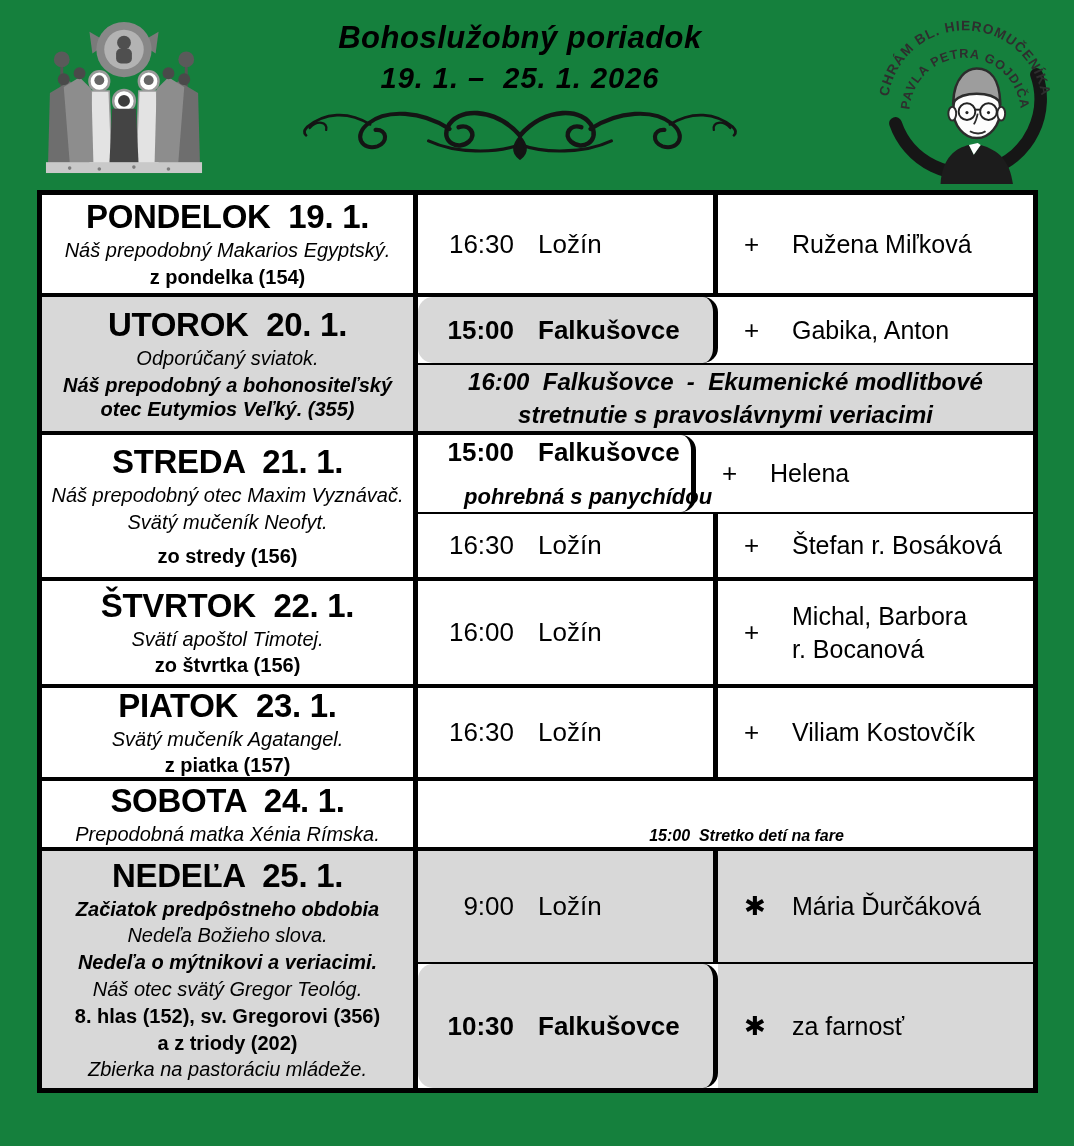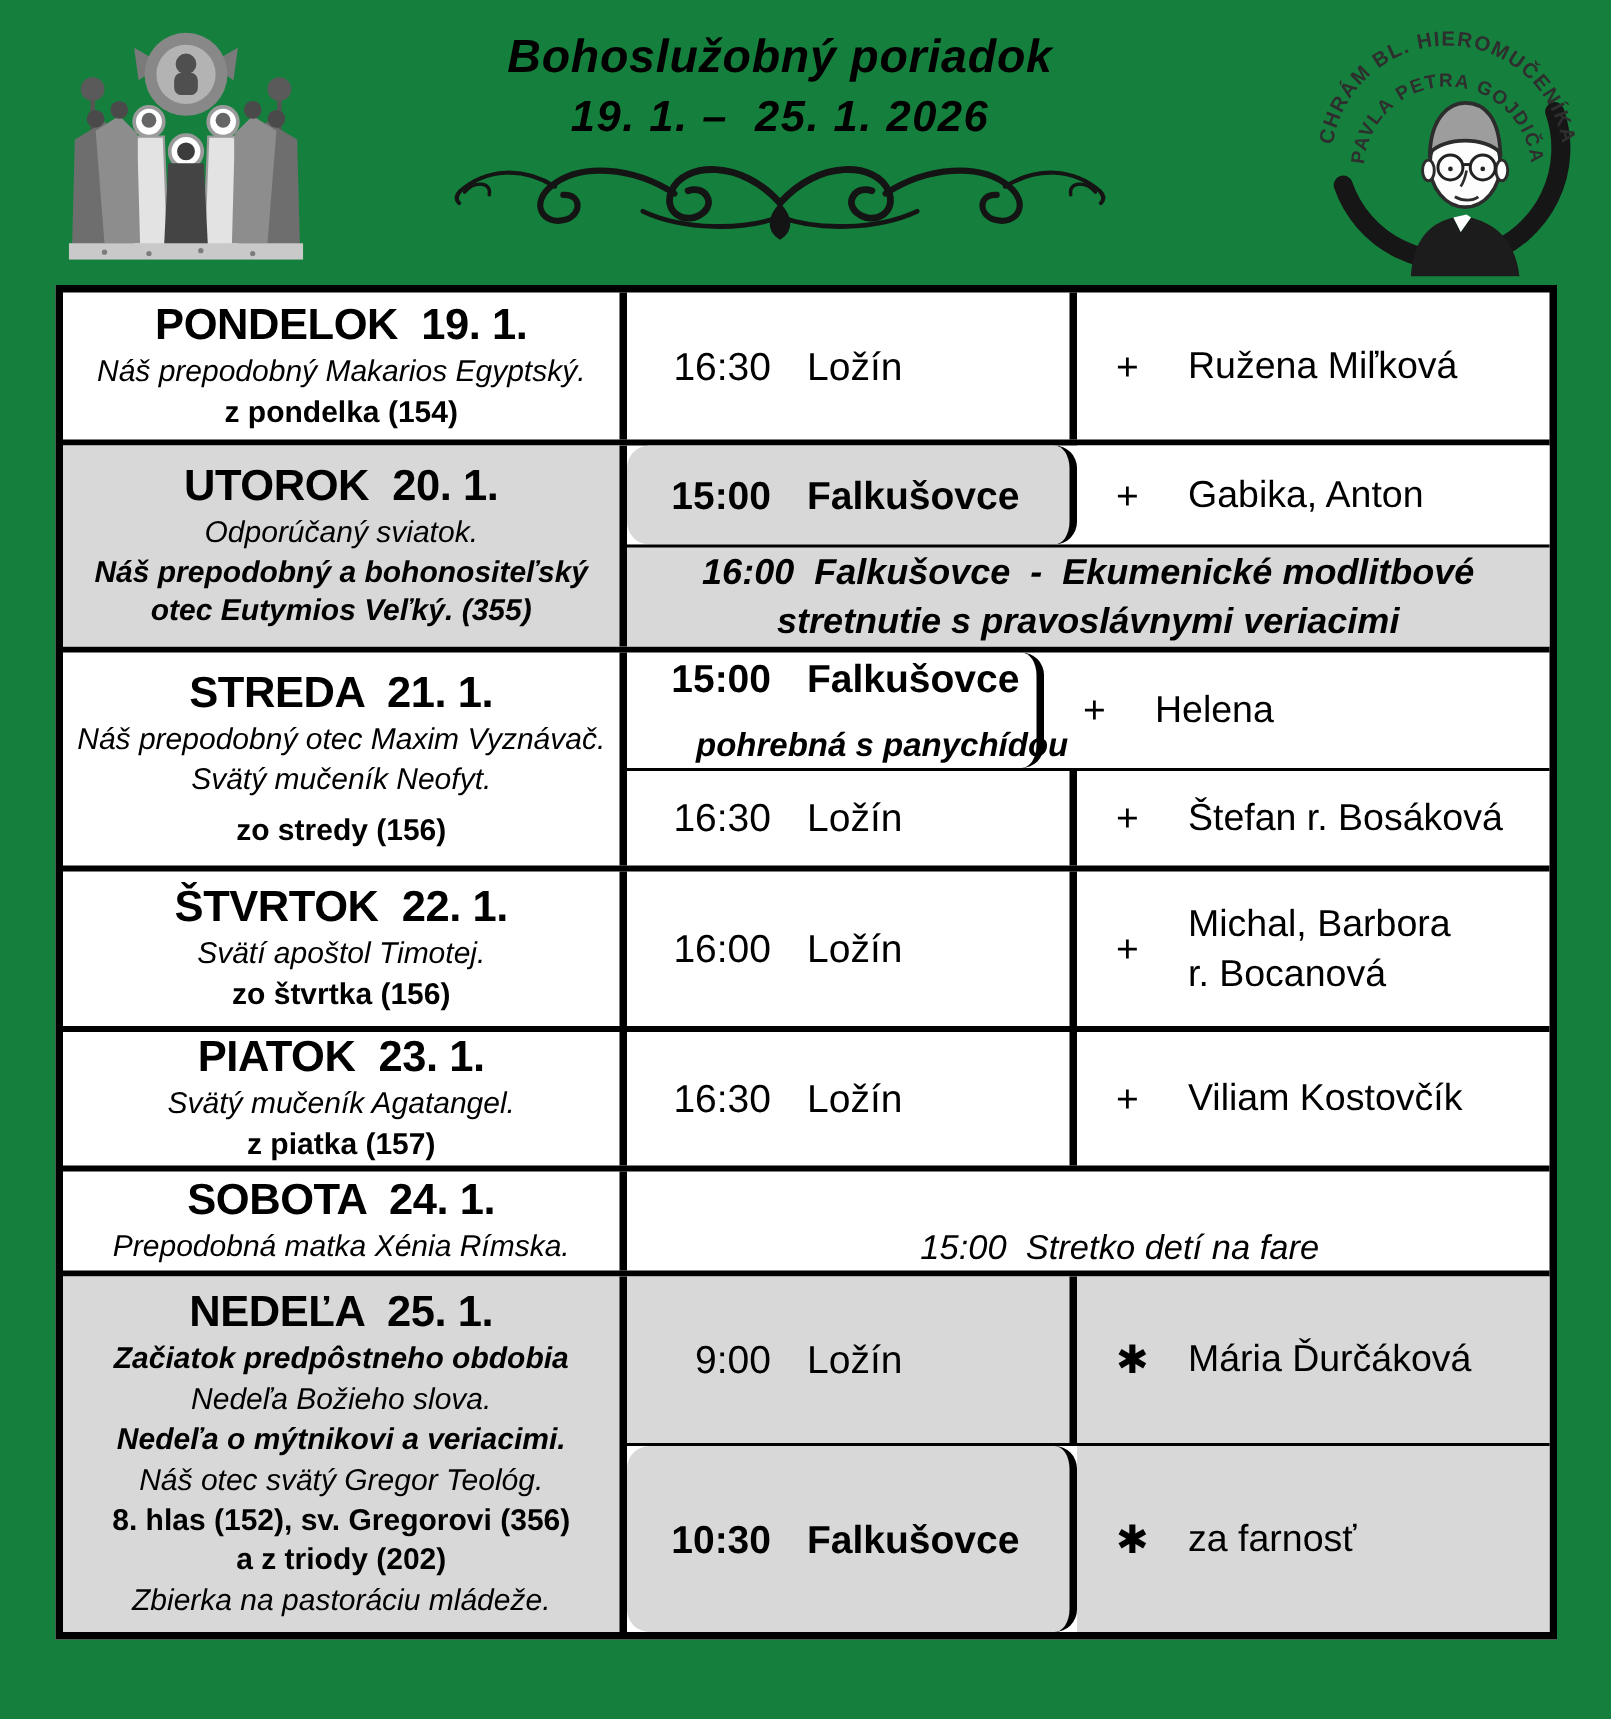--- a/index.html
+++ b/index.html
@@ -19,21 +19,21 @@
   
   .tbl{position:absolute;left:37px;top:190px;width:991px;border:5px solid #000;background:#fff;}
   .day-row{display:flex;}
   .day-row + .day-row{border-top:4px solid #000;}
   .d1{height:98px}.d2{height:134px}.d3{height:142px}.d4{height:103px}
   .d5{height:89px}.d6{height:66px}.d7{height:237px}
 
   .day-cell{width:363px;padding:2px 4px;border-right:5px solid #000;
             display:flex;flex-direction:column;justify-content:center;align-items:center;
             text-align:center;gap:2px;}
-  .day-name{font-size:29px;font-weight:bold;letter-spacing:-.3px;white-space:pre-wrap;line-height:1.15;}
+  .day-name{font-size:33px;font-weight:bold;letter-spacing:-.3px;white-space:pre-wrap;line-height:1.15;}
   .dl{font-size:20px;line-height:1.24;}
   .it{font-style:italic;}
   .b{font-weight:bold;}
   .bi{font-weight:bold;font-style:italic;}
   .gap-top{margin-top:7px;}
 
   .right{flex:1;display:flex;flex-direction:column;}
   .sub{display:flex;}
   .right > * + *{border-top:2px solid #000;}
   .grow{flex:1;}
@@ -49,21 +49,21 @@
   .place{margin-left:24px;}
   .bold-time{font-weight:bold;border-radius:15px;}
   .subline{font-size:22px;font-weight:bold;font-style:italic;text-align:center;padding-left:46px;margin-top:16px;}
 
   .icell{width:289px;padding-left:26px;display:flex;align-items:center;font-size:25px;}
   .sym{width:48px;font-size:26px;flex:none;}
   .iname{line-height:1.3;display:flex;flex-direction:column;}
 
   .mcell{flex:1;display:flex;flex-direction:column;justify-content:flex-end;text-align:center;
          font-size:24px;font-weight:bold;font-style:italic;line-height:1.35;white-space:pre-wrap;}
-  .mcell.sob{font-weight:normal;font-size:23px;padding-left:42px;}
+  .mcell.sob{font-weight:bold;font-size:16px;padding-left:42px;}
 
   .shade{background:#d8d8d8;}
   .white{background:#ffffff;}
 </style>
 </head>
 <body>
 
 <div class="page">
 
   <div class="hdr">

